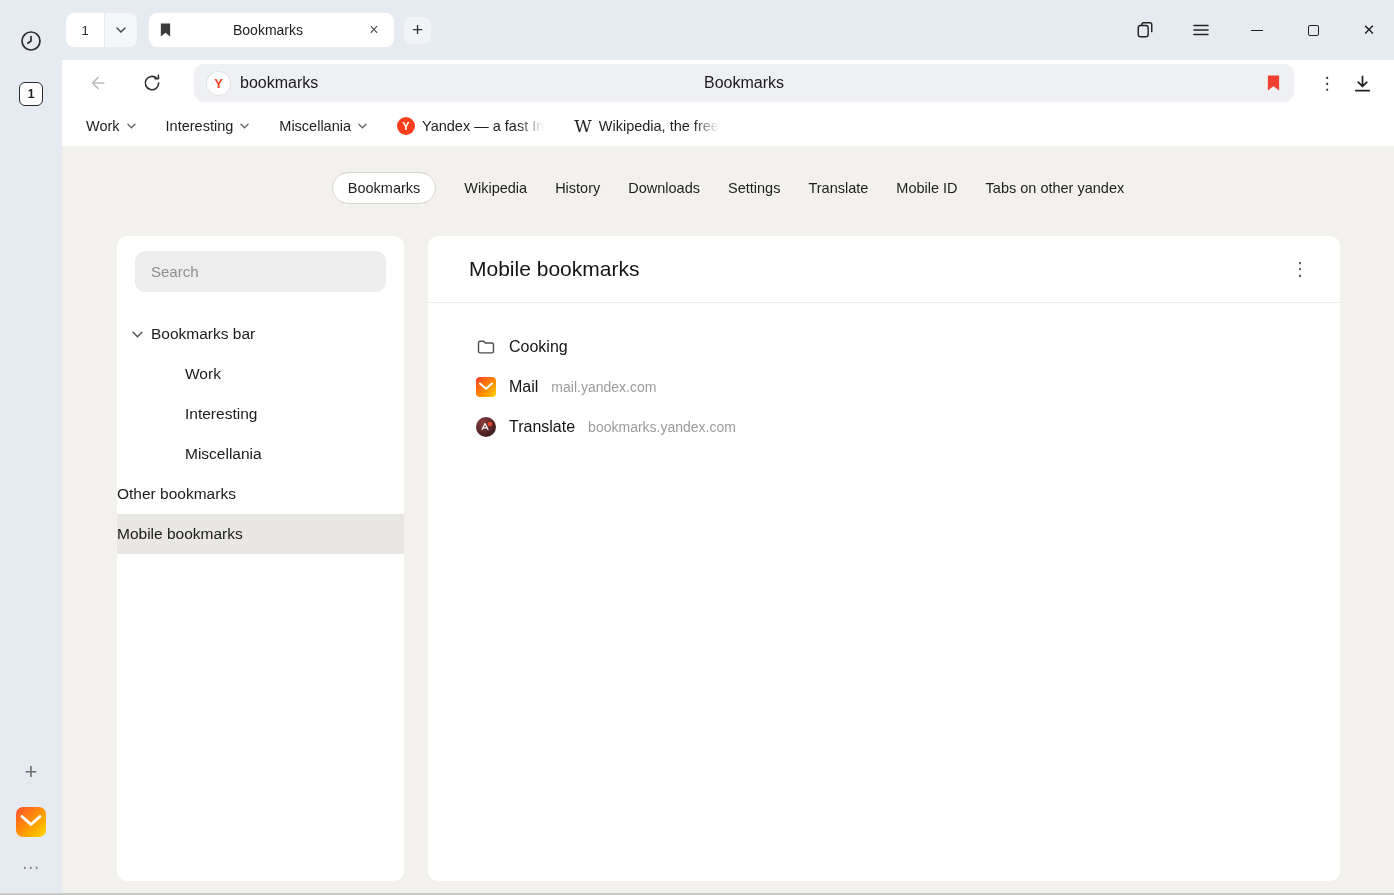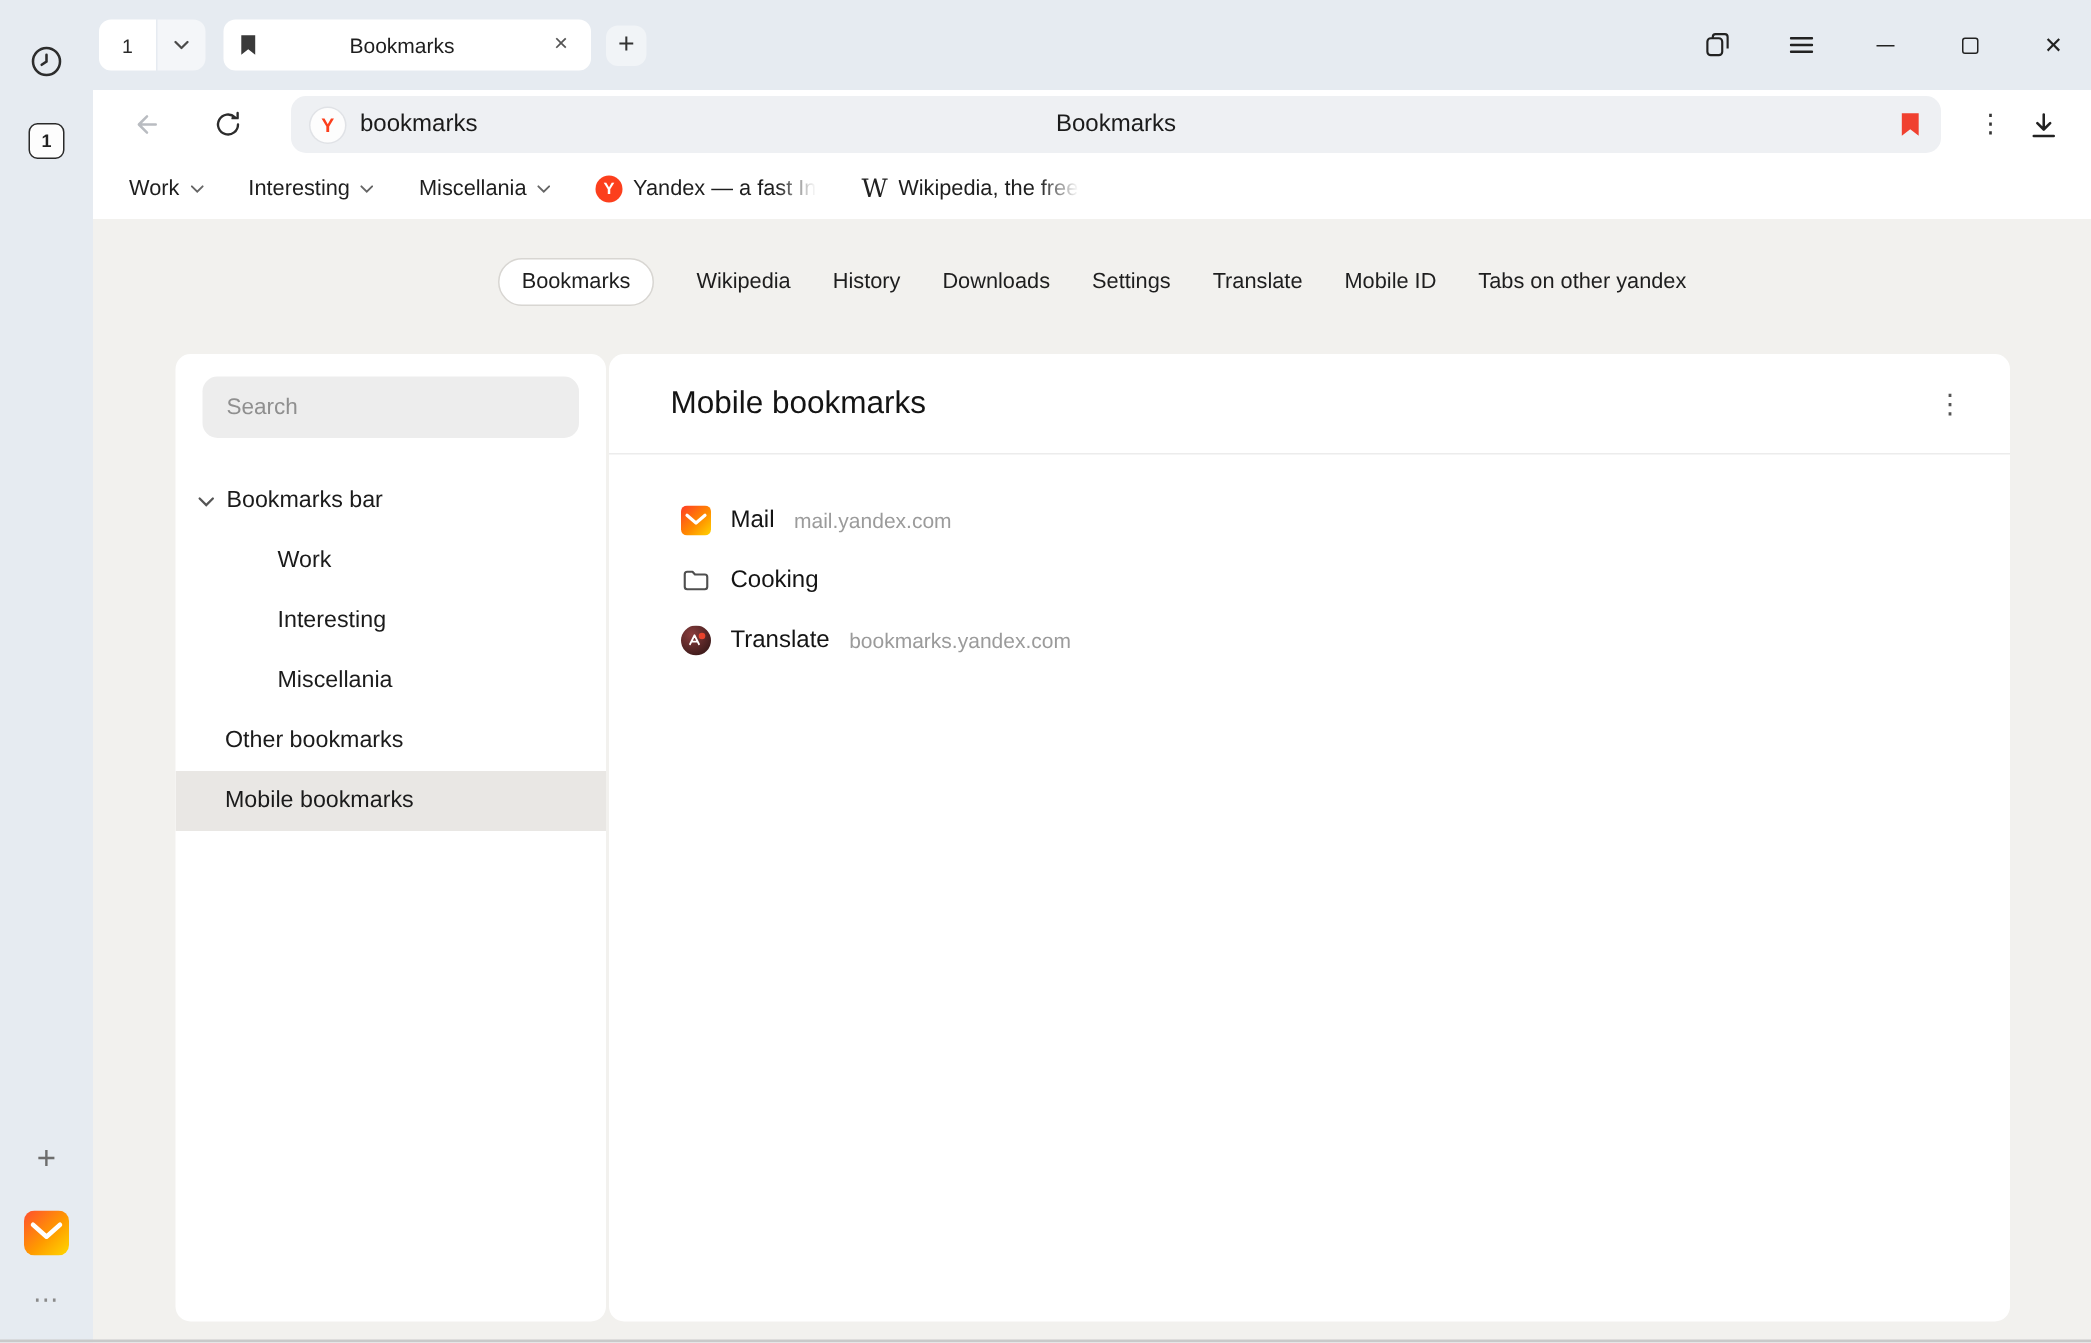--- a/index.html
+++ b/index.html
@@ -54,28 +54,28 @@
   .wglyph { font-family:"DejaVu Serif","Liberation Serif",serif; font-size:17px; color:#222; line-height:1; flex:none; }
   .fade { display:inline-block; max-width:132px; overflow:hidden; white-space:nowrap; position:relative; }
   .fade::after { content:""; position:absolute; top:0; right:0; width:26px; height:100%; background:linear-gradient(to right, rgba(255,255,255,0), #fff); }
 
   
   .main { flex:1; background:#f2f1ee; padding-top:26px; overflow:hidden; }
   .navtabs { height:32px; display:flex; justify-content:center; align-items:center; gap:28px; font-size:14.5px; color:#1e1e1e; }
   .navtab { cursor:pointer; padding:7px 0; white-space:nowrap; }
   .navtab.pill { background:#fff; border:1px solid #d8d6d2; border-radius:17px; padding:7px 15px; }
 
-  .cards { display:flex; margin:32px 54px 0 55px; gap:2px; height:645px; }
+  .cards { display:flex; margin:32px 54px 0 55px; gap:24px; height:645px; }
   .panel { width:287px; flex:none; background:#fff; border-radius:10px; padding-top:15px; overflow:hidden; }
   .search { display:block; width:calc(100% - 36px); margin:0 18px; height:41px; background:#ededed; border:none; border-radius:10px; padding:0 16px; font-size:15px; color:#333; font-family:inherit; outline:none; }
   .search::placeholder { color:#8f8f8f; }
   .tree { margin-top:22px; }
   .trow { height:40px; display:flex; align-items:center; font-size:15.5px; color:#1b1b1b; cursor:pointer; }
   .trow .chev { margin-left:14px; margin-right:8px; display:flex; }
-  .trow.lvl0 { padding-left:33px; }
+  .trow.lvl0 { }
   .trow.haschev { padding-left:1px; }
   .trow.lvl1 { padding-left:68px; }
   .trow.selected { background:#e9e7e4; }
 
   .contentcard { flex:1; background:#fff; border-radius:10px; overflow:hidden; display:flex; flex-direction:column; }
   .chead { height:67px; display:flex; align-items:center; padding:0 28px 0 41px; border-bottom:1px solid #ececec; flex:none; }
   .ctitle { font-size:21px; font-weight:500; color:#141414; }
   .chead .sp { flex:1; }
   .cmore { font-size:18px; color:#555; cursor:pointer; width:24px; text-align:center; }
   .clist { padding:24px 0 0 48px; }
@@ -265,20 +265,30 @@
         </div>
       </div>
 
       <div class="contentcard">
         <div class="chead">
           <span class="ctitle">Mobile bookmarks</span>
           <span class="sp"></span>
           <span class="cmore">⋮</span>
         </div>
         <div class="clist">
+
+          <div class="crow">
+            <span class="cicon">
+              <svg width="20" height="20" viewBox="0 0 24 24" fill="none" stroke="#4f4f4f" stroke-width="1.7" stroke-linejoin="round">
+                  <path d="M3 7a2 2 0 0 1 2-2h4.2l2 2.2H19a2 2 0 0 1 2 2V17a2 2 0 0 1-2 2H5a2 2 0 0 1-2-2z"></path>
+                </svg>
+            </span>
+            <span class="cname">Cooking</span>
+            <span class="curl"></span>
+          </div>
 
           <div class="crow">
             <span class="cicon">
               <svg width="20" height="20" viewBox="0 0 20 20">
                 <defs>
                     <linearGradient id="mailg" x1="0" y1="0" x2="1" y2="1">
                   <stop offset="0" stop-color="#ff3b26"></stop>
                       <stop offset="0.55" stop-color="#ff8a00"></stop>
                       <stop offset="1" stop-color="#ffd400"></stop>
                 </linearGradient>
@@ -286,30 +296,20 @@
                 <rect width="20" height="20" rx="4" fill="url(#mailg)"></rect>
                 <path d="M4 6.5l6 5.2 6-5.2" stroke="#fff" stroke-width="2.1" fill="none" stroke-linecap="round" stroke-linejoin="round"></path>
               </svg>
             </span>
             <span class="cname">Mail</span>
             <span class="curl">mail.yandex.com</span>
           </div>
 
           <div class="crow">
             <span class="cicon">
-              <svg width="20" height="20" viewBox="0 0 24 24" fill="none" stroke="#4f4f4f" stroke-width="1.7" stroke-linejoin="round">
-                  <path d="M3 7a2 2 0 0 1 2-2h4.2l2 2.2H19a2 2 0 0 1 2 2V17a2 2 0 0 1-2 2H5a2 2 0 0 1-2-2z"></path>
-                </svg>
-            </span>
-            <span class="cname">Cooking</span>
-            <span class="curl"></span>
-          </div>
-
-          <div class="crow">
-            <span class="cicon">
               <svg width="20" height="20" viewBox="0 0 20 20">
                 <defs>
                     <radialGradient id="trg" cx="0.35" cy="0.3" r="0.9">
                   <stop offset="0" stop-color="#8a3d3d"></stop>
                       <stop offset="1" stop-color="#2e1414"></stop>
                 </radialGradient>
                   </defs>
                 <circle cx="10" cy="10" r="10" fill="url(#trg)"></circle>
                 <path d="M6 12.5l3-6 3 6M7.2 10.8h3.6" stroke="#fff" stroke-width="1.2" fill="none" stroke-linecap="round" stroke-linejoin="round"></path>
                 <circle cx="14" cy="7" r="2.2" fill="#e8432d"></circle>

